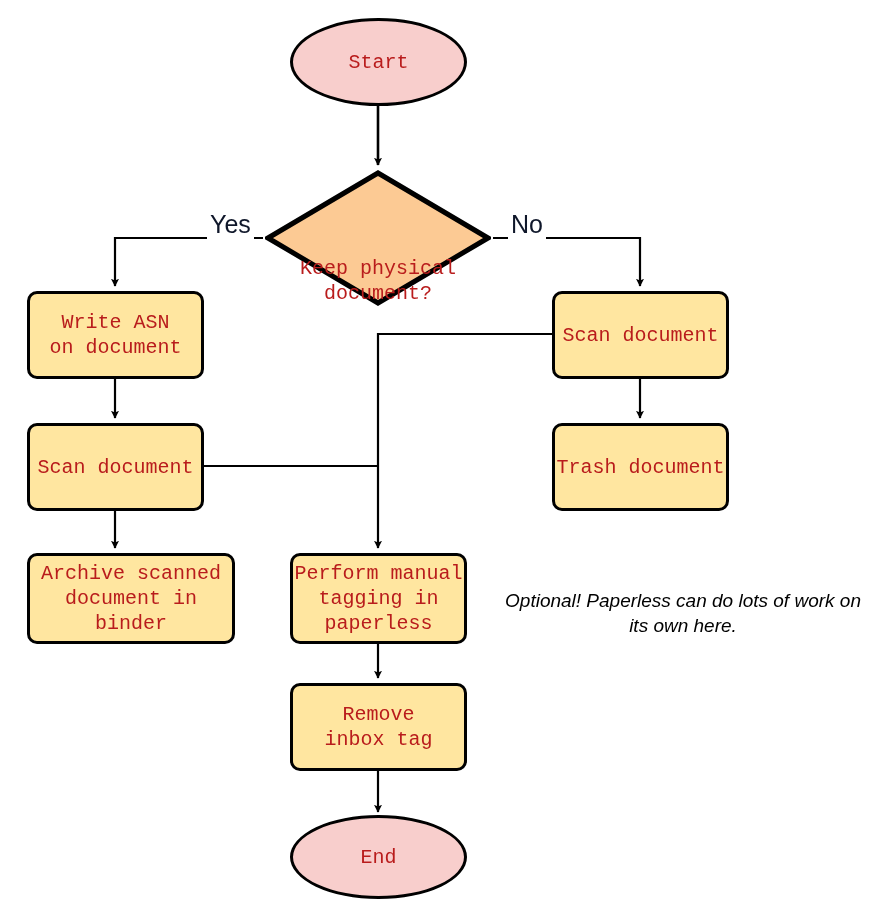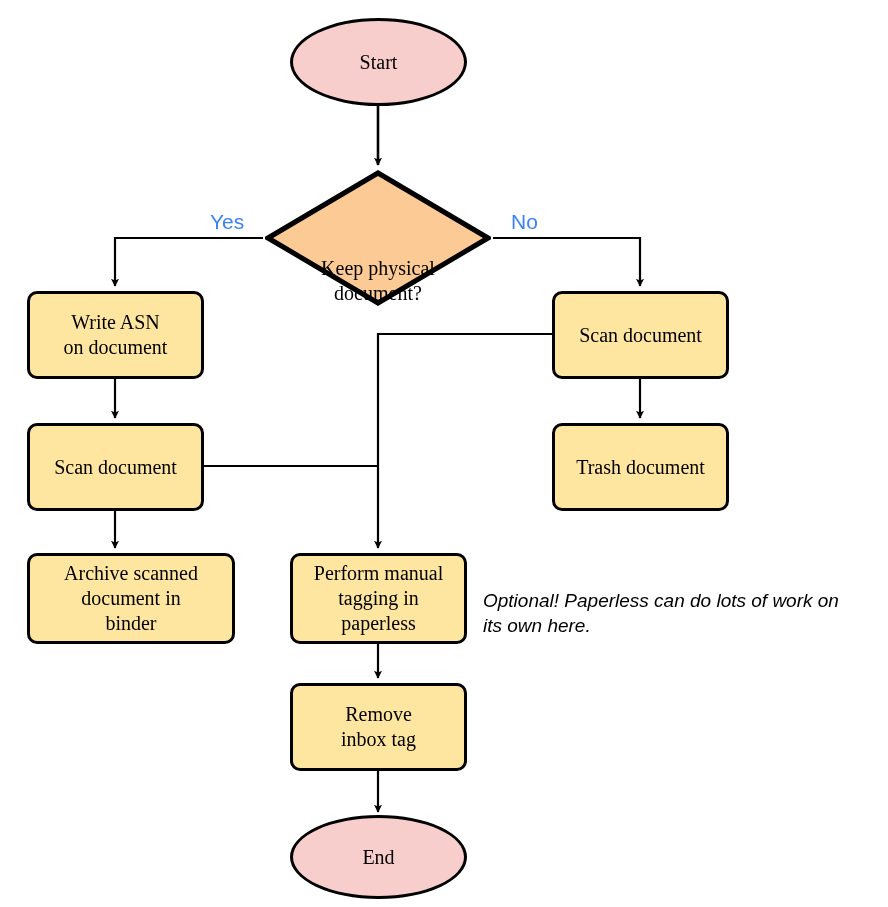--- a/index.html
+++ b/index.html
@@ -27,22 +27,22 @@
     width: 888px;
     height: 907px;
   }
   .node {
     position: absolute;
     box-sizing: border-box;
     display: flex;
     align-items: center;
     justify-content: center;
     text-align: center;
-    color: #000000;
-    font-family: Liberation Serif, serif;
+    color: #b91c1c;
+    font-family: Liberation Mono, monospace;
     font-size: 20px;
     line-height: 25px;
     white-space: pre-line;
     z-index: 3;
   }
   .node.terminator {
     border: 3px solid #000000;
     border-radius: 50%;
   }
   .node.process {
@@ -61,36 +61,37 @@
     width: 100%;
     height: 100%;
   }
   .decision-label {
     position: relative;
     z-index: 2;
   }
   .edge-label {
     position: absolute;
     font-family: "Liberation Sans", sans-serif;
-    font-size: 21px;
-    color: #3b82f6;
+    font-size: 25px;
+    color: #0f172a;
     background: #ffffff;
     padding: 0 3px;
     z-index: 4;
     white-space: nowrap;
   }
   .annotation {
     position: absolute;
     font-family: "Liberation Sans", sans-serif;
     font-style: italic;
     font-size: 19px;
     line-height: 25px;
     color: #000000;
     z-index: 4;
     white-space: pre-line;
+    text-align: center;
   }
 </style>
 </head>
 <body>
 
 <div id="flowchart-root">
 
   <svg class="edges" viewBox="0 0 888 907">
     <defs>
       <marker id="arrowhead" markerWidth="10" markerHeight="10" refX="7.2" refY="4" orient="auto" markerUnits="userSpaceOnUse">

